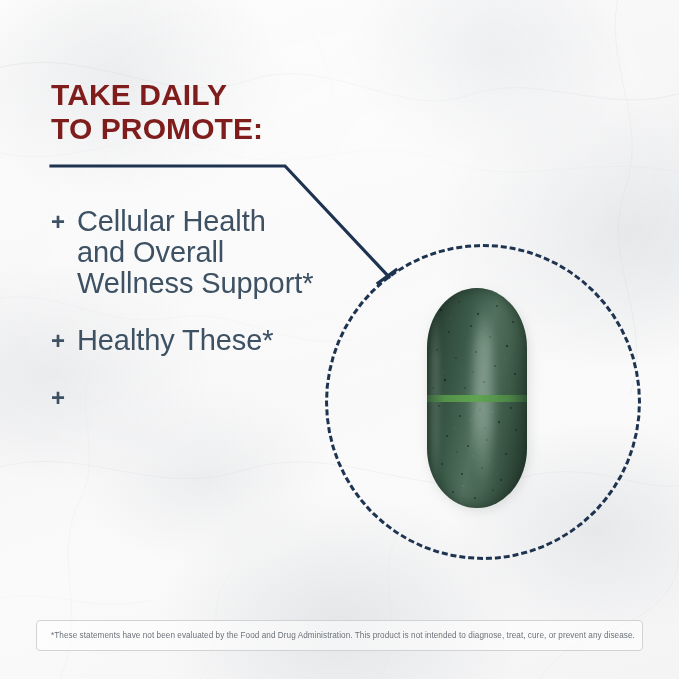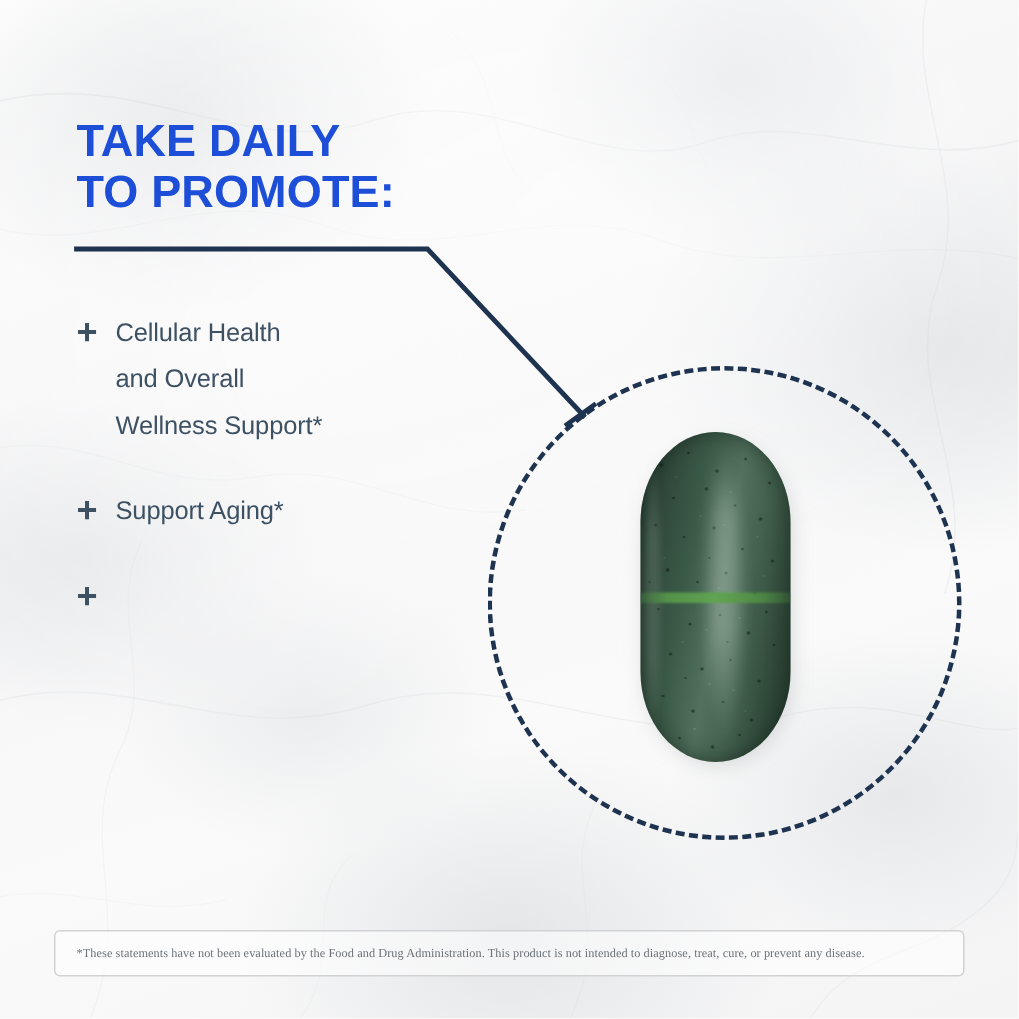--- a/index.html
+++ b/index.html
@@ -43,21 +43,21 @@
       radial-gradient(circle at 60% 20%, rgba(255,255,255,0.55) 0%, rgba(255,255,255,0) 45%),
       radial-gradient(circle at 25% 35%, rgba(255,255,255,0.45) 0%, rgba(255,255,255,0) 40%);
   }
 
   
   .heading {
     position: absolute;
     left: 51px;
     top: 78px;
     width: 330px;
-    color: #1d4ed8;
+    color: #7f1d1d;
     font-size: 30px;
     font-weight: bold;
     line-height: 34px;
     letter-spacing: 0.1px;
     white-space: pre-line;
   }
 
   
   .leader {
     position: absolute;
@@ -83,21 +83,21 @@
   .bullet-mark {
     flex: 0 0 auto;
     width: 26px;
     color: #3d5163;
     font-size: 24px;
     line-height: 31px;
     font-weight: bold;
   }
   .bullet-text {
     color: #3d5163;
-    font-size: 17px;
+    font-size: 29px;
     line-height: 31px;
     white-space: pre-line;
     letter-spacing: -0.1px;
   }
 
   
   .callout-circle {
     position: absolute;
     left: 325px;
     top: 244px;
@@ -189,21 +189,20 @@
     left: 36px;
     top: 620px;
     width: 607px;
     height: 31px;
     box-sizing: border-box;
     border: 1px solid #d2d2d4;
     border-radius: 4px;
     background: rgba(255,255,255,0.55);
     display: flex;
     align-items: center;
-    font-family: Liberation Serif, serif;
   }
   .disclaimer-text {
     color: #6c7278;
     font-size: 8.2px;
     line-height: 11px;
     padding-left: 14px;
     letter-spacing: 0.05px;
   }
 </style>
 </head>
@@ -241,21 +240,21 @@
 
   <div class="bullets">
     <div class="bullet-row">
       <span class="bullet-mark">+</span>
       <span class="bullet-text">Cellular Health
 and Overall
 Wellness Support*</span>
     </div>
     <div class="bullet-row">
       <span class="bullet-mark">+</span>
-      <span class="bullet-text">Support Aging*</span>
+      <span class="bullet-text">Healthy These*</span>
     </div>
     <div class="bullet-row">
       <span class="bullet-mark">+</span>
     </div>
   </div>
 
   <div class="callout-circle"></div>
 
   <div class="pill-wrap">
     <div class="pill-shadow"></div>

